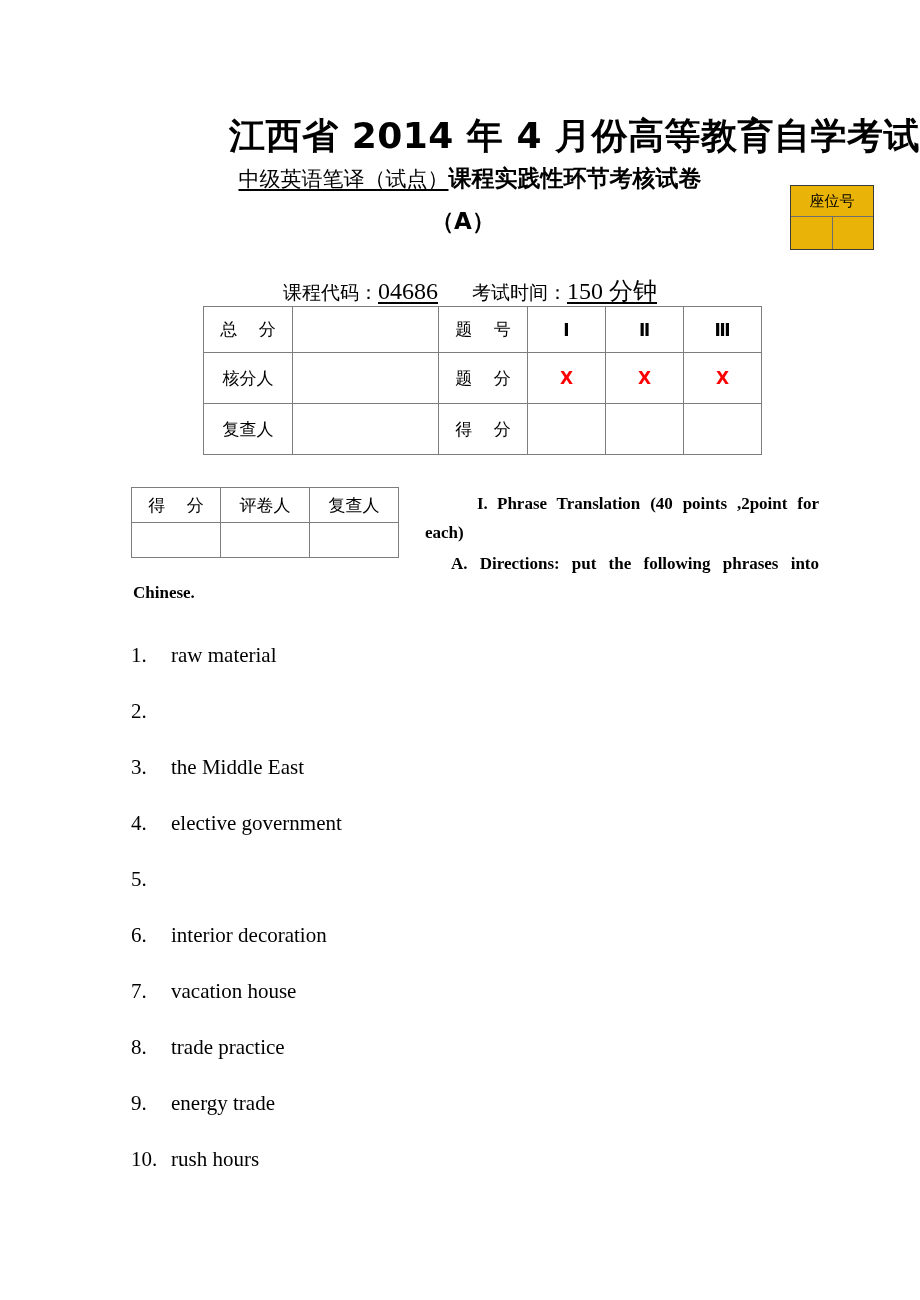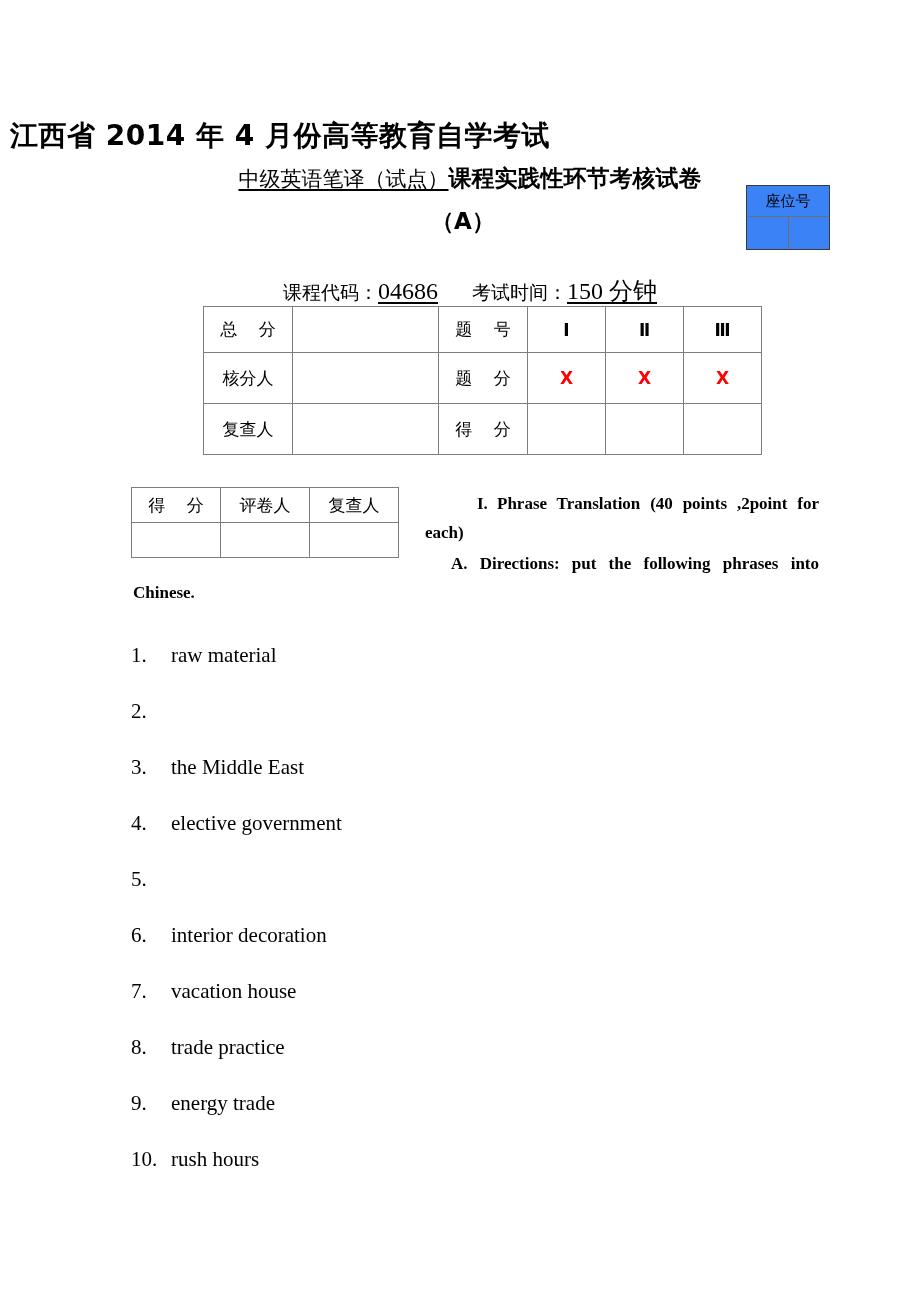--- a/index.html
+++ b/index.html
@@ -22,24 +22,24 @@
   }
 
   
   .title-block {
     position: absolute;
     left: 0;
     top: 118px;
     width: 920px;
   }
   .main-title {
-    text-align: left;
-    font-family: "DejaVu Sans", "Liberation Sans", sans-serif;
-    font-weight: bold;
-    font-size: 28px;
+    text-align: right;
+    font-family: "DejaVu Sans", "Liberation Sans", sans-serif;
+    font-weight: bold;
+    font-size: 36px;
     letter-spacing: 0.5px;
     line-height: 36px;
     padding-left: 10px;
   }
   .sub-title-line {
     position: relative;
     text-align: center;
     font-family: "DejaVu Sans", "Liberation Sans", sans-serif;
     font-weight: bold;
     font-size: 23px;
@@ -59,25 +59,25 @@
     font-weight: bold;
     font-size: 23px;
     line-height: 34px;
     margin-top: 9px;
     padding-left: 6px;
   }
 
   
   .seat-box {
     position: absolute;
-    left: 746px;
+    left: 790px;
     top: 185px;
     width: 82px;
     border: 1.5px solid #3a3a3a;
-    background: #3b82f6;
+    background: #eab308;
   }
   .seat-box-header {
     height: 30px;
     line-height: 30px;
     text-align: center;
     font-family: "DejaVu Sans", "Liberation Sans", sans-serif;
     font-size: 15px;
     border-bottom: 1.5px solid #6e6e6e;
   }
   .seat-box-cells {

